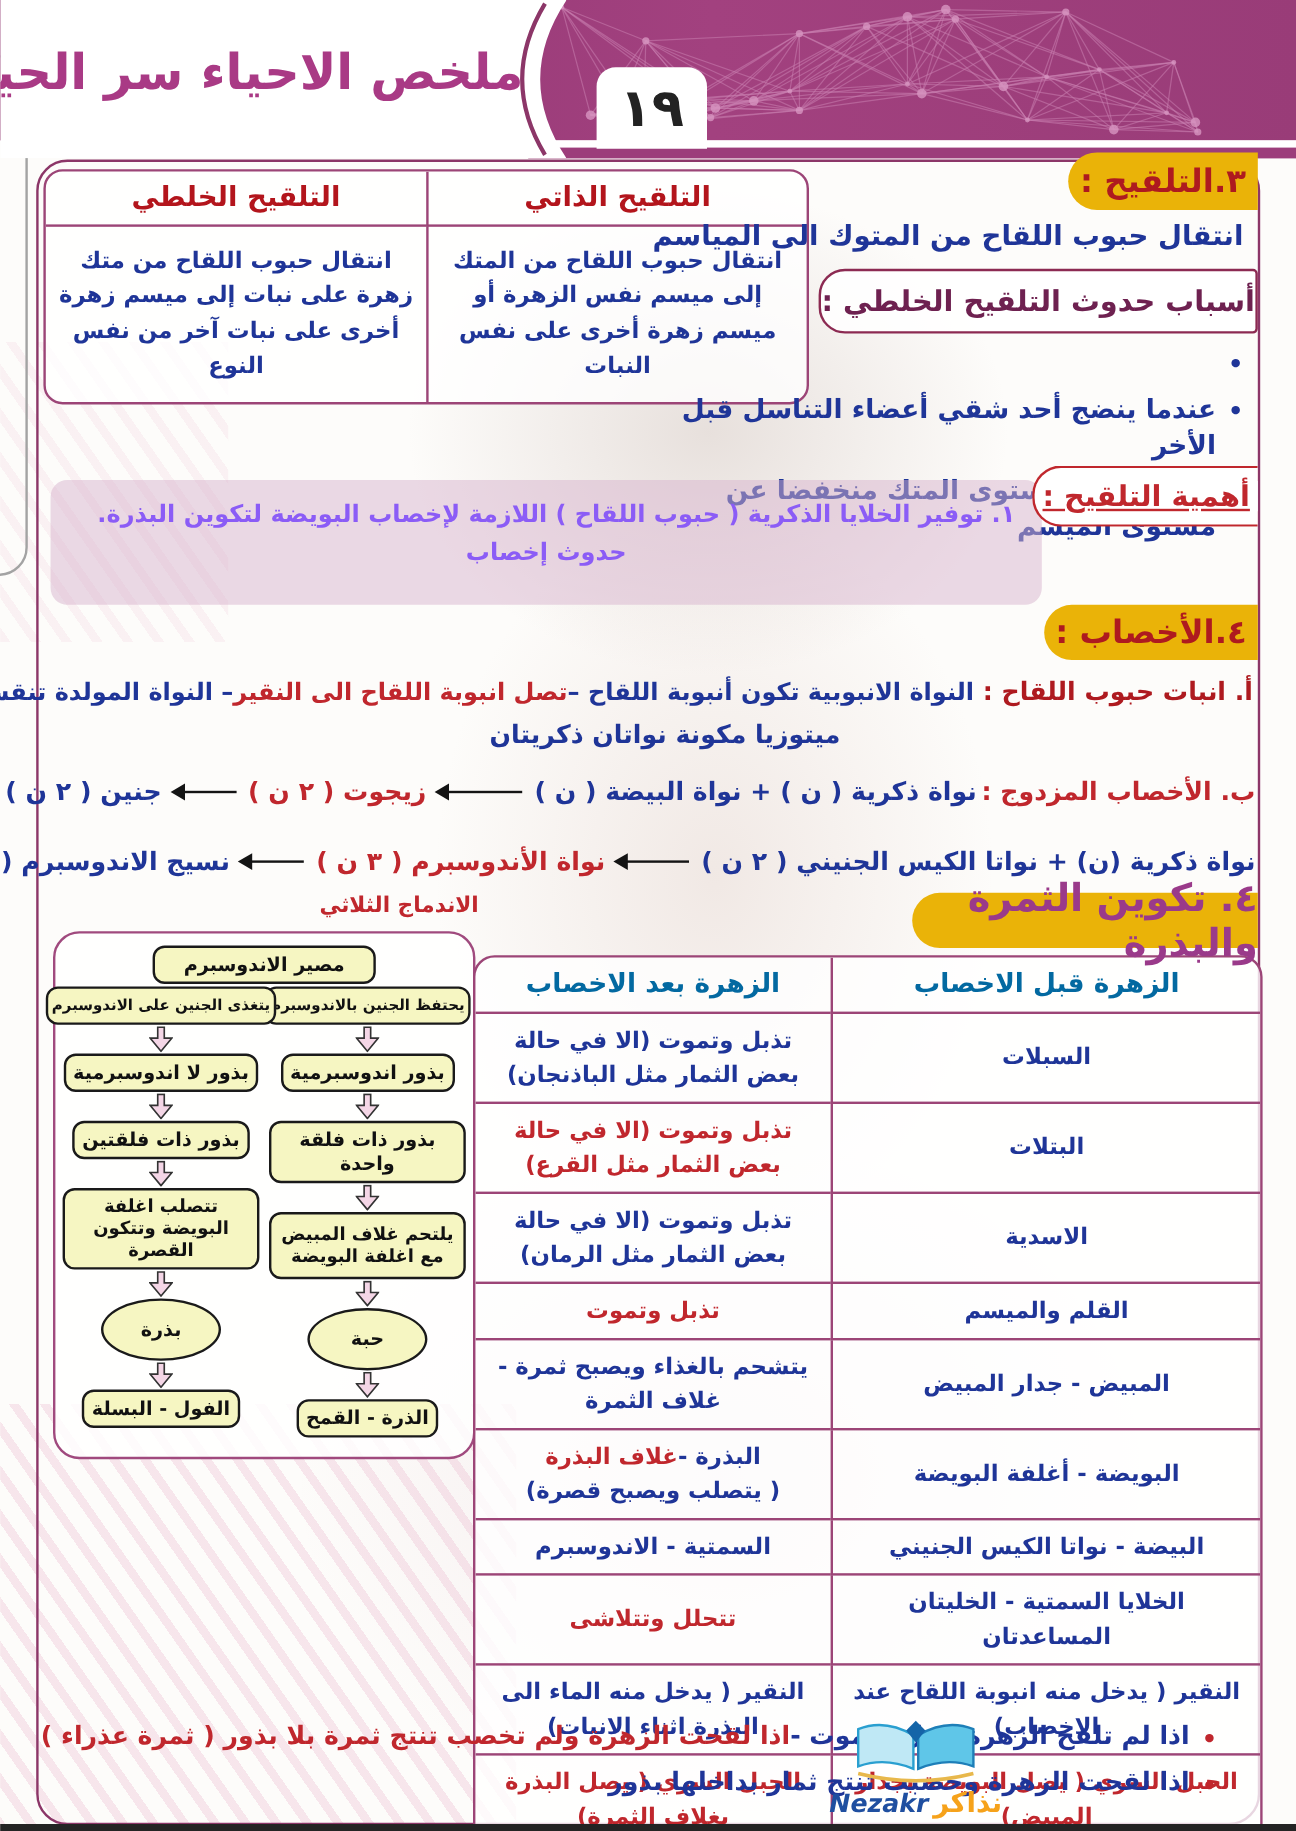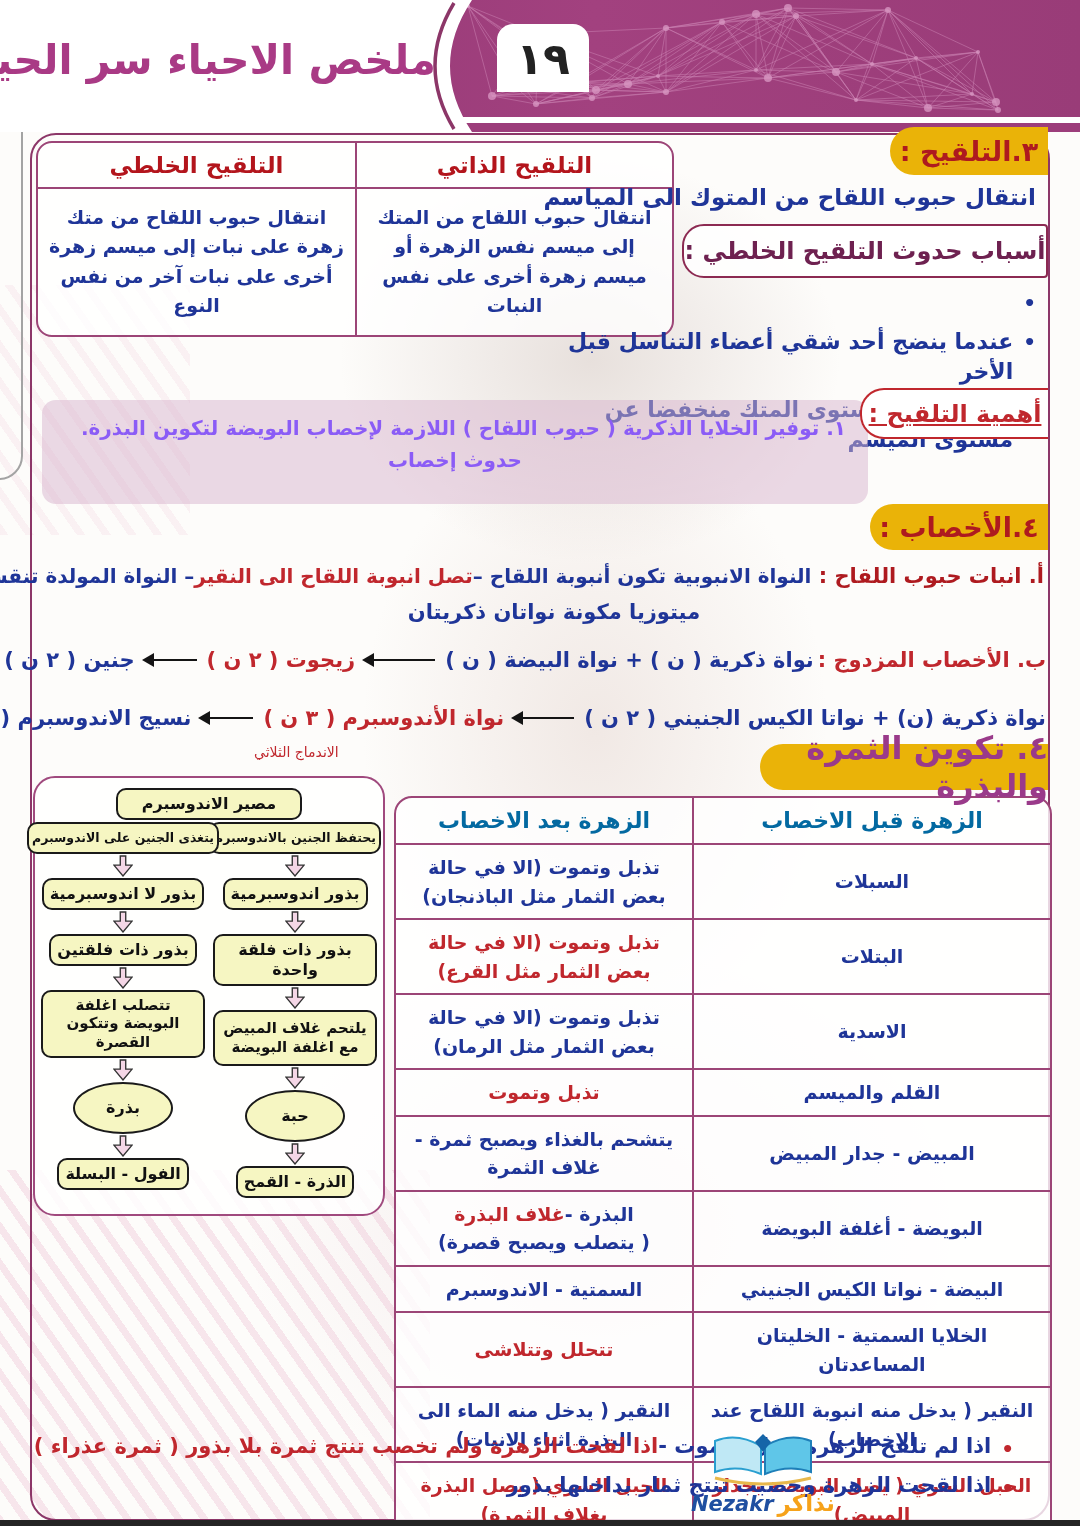--- a/index.html
+++ b/index.html
@@ -25,21 +25,21 @@
   
   .banner{position:absolute;left:0;top:0;width:1080px;height:117px;z-index:2;
     background:linear-gradient(90deg,#8e3470,#a2417f 55%,#993c78);}
   .banner-gap{position:absolute;left:440px;top:117px;width:640px;height:6px;background:#ffffff;z-index:2;}
   .banner-strip{position:absolute;left:440px;top:123px;width:640px;height:9px;background:#9c3d7b;z-index:2;}
   .title-area{position:absolute;left:0;top:0;width:472px;height:132px;background:#ffffff;z-index:3;
     clip-path:path("M0 0 H472 Q428 66 472 132 H0 Z");}
   .page-title{position:absolute;left:6px;top:36px;width:430px;text-align:center;
     font-size:41px;font-weight:bold;color:#a93a85;letter-spacing:-1px;white-space:nowrap;}
   .paren-svg{position:absolute;left:414px;top:0;z-index:4;}
-  .page-tab{position:absolute;left:497px;top:24px;width:92px;height:68px;background:#ffffff;
+  .page-tab{position:absolute;left:497px;top:56px;width:92px;height:68px;background:#ffffff;
     border-radius:16px 16px 0 0;z-index:5;display:flex;align-items:center;justify-content:center;}
   .page-num{font-size:44px;font-weight:bold;color:#222;}
   #net{position:absolute;left:0;top:0;z-index:1;}
   
   .frame{position:absolute;left:30px;top:133px;width:1016px;height:1384px;
     border:2.5px solid #8c3668;border-radius:26px;z-index:1;}
   .page-curl{position:absolute;left:-27px;top:46px;width:46px;height:430px;
     border:2.5px solid #a3a3a3;border-radius:24px;z-index:0;}
   
   .c-blue{color:#1f3598;}
@@ -85,23 +85,23 @@
     font-size:21px;font-weight:bold;color:#1f3598;}
   .chain-row{position:absolute;right:34px;z-index:2;display:flex;align-items:center;
     font-size:21px;font-weight:bold;white-space:nowrap;}
   .chain1{top:648px;}
   .chain2{top:706px;}
   .chain-label{color:#c0272d;font-size:21px;margin-left:4px;}
   .cseg{display:inline-block;}
   .harrow{position:relative;display:inline-block;height:2.4px;background:#141414;margin:0 10px;flex:none;}
   .harrow::before{content:"";position:absolute;left:-3px;top:-6px;
     border:7px solid transparent;border-right:12px solid #141414;border-left:none;}
-  .tri-note{position:absolute;left:254px;top:744px;z-index:2;font-size:14px;font-weight:normal;color:#c0272d;}
-  
-  .fc-panel{position:absolute;left:33px;top:776px;width:352px;height:440px;z-index:2;
+  .tri-note{position:absolute;left:266px;top:744px;z-index:2;font-size:18px;font-weight:bold;color:#c0272d;}
+  
+  .fc-panel{position:absolute;left:44px;top:776px;width:352px;height:440px;z-index:2;
     border:2.5px solid #a04a7e;border-radius:22px;background:rgba(255,255,255,0.82);
     box-sizing:border-box;padding:8px 6px;}
   .fc-title{width:170px;margin:2px auto 2px auto;}
   .fc-cols{display:flex;direction:rtl;justify-content:space-between;gap:8px;margin-top:2px;}
   .fc-col{display:flex;flex-direction:column;align-items:center;width:164px;}
   .fc-box,.fc-ellipse{background:#f6f6c2;border:2px solid #1a1a1a;color:#111;
     font-weight:bold;text-align:center;border-radius:10px;padding:4px 6px;font-size:16px;line-height:1.25;}
   .fc-small{font-size:12.5px;white-space:nowrap;padding:6px 3px;}
   .fc-tall{min-height:44px;display:flex;align-items:center;justify-content:center;font-size:15px;}
   .fc-ellipse{border-radius:50%;width:84px;height:40px;display:flex;align-items:center;justify-content:center;}

